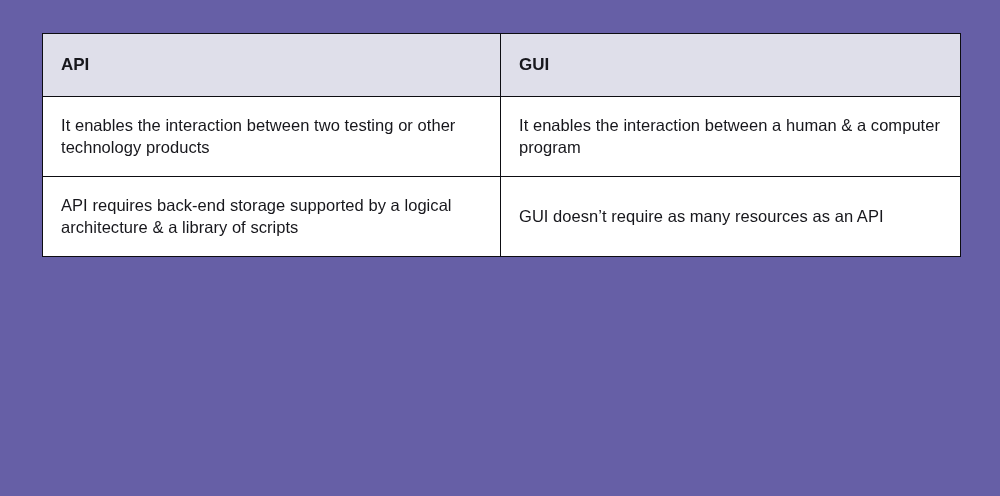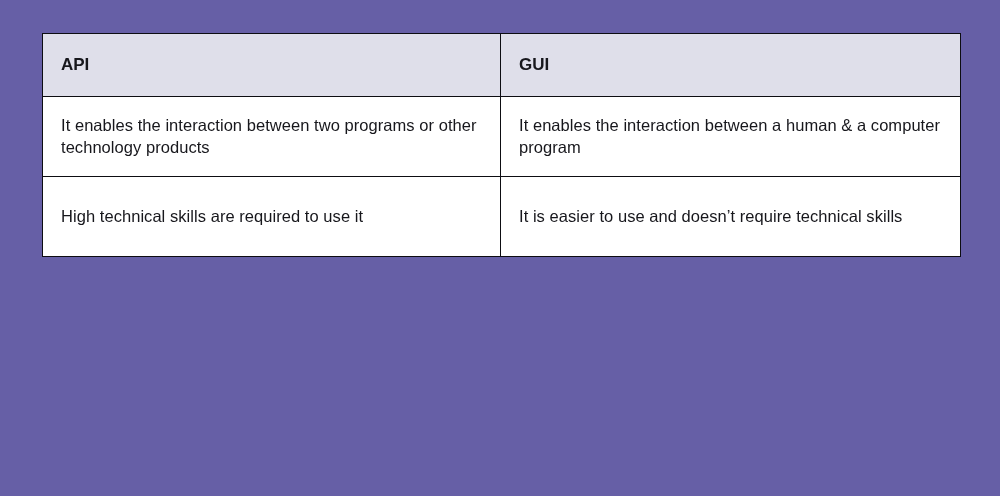--- a/index.html
+++ b/index.html
@@ -69,24 +69,24 @@
       <col class="col-right">
     </colgroup>
     <thead>
       <tr>
         <th>API</th>
         <th>GUI</th>
       </tr>
     </thead>
     <tbody>
       <tr>
-        <td>It enables the interaction between two programs or other technology products</td>
+        <td>It enables the interaction between two testing or other technology products</td>
         <td>It enables the interaction between a human &amp; a computer program</td>
       </tr>
       <tr>
-        <td>High technical skills are required to use it</td>
-        <td>It is easier to use and doesn’t require technical skills</td>
+        <td>API requires back-end storage supported by a logical architecture &amp; a library of scripts</td>
+        <td>GUI doesn’t require as many resources as an API</td>
       </tr>
 
     </tbody>
   </table>
 
 </div>
 
 </body></html>

